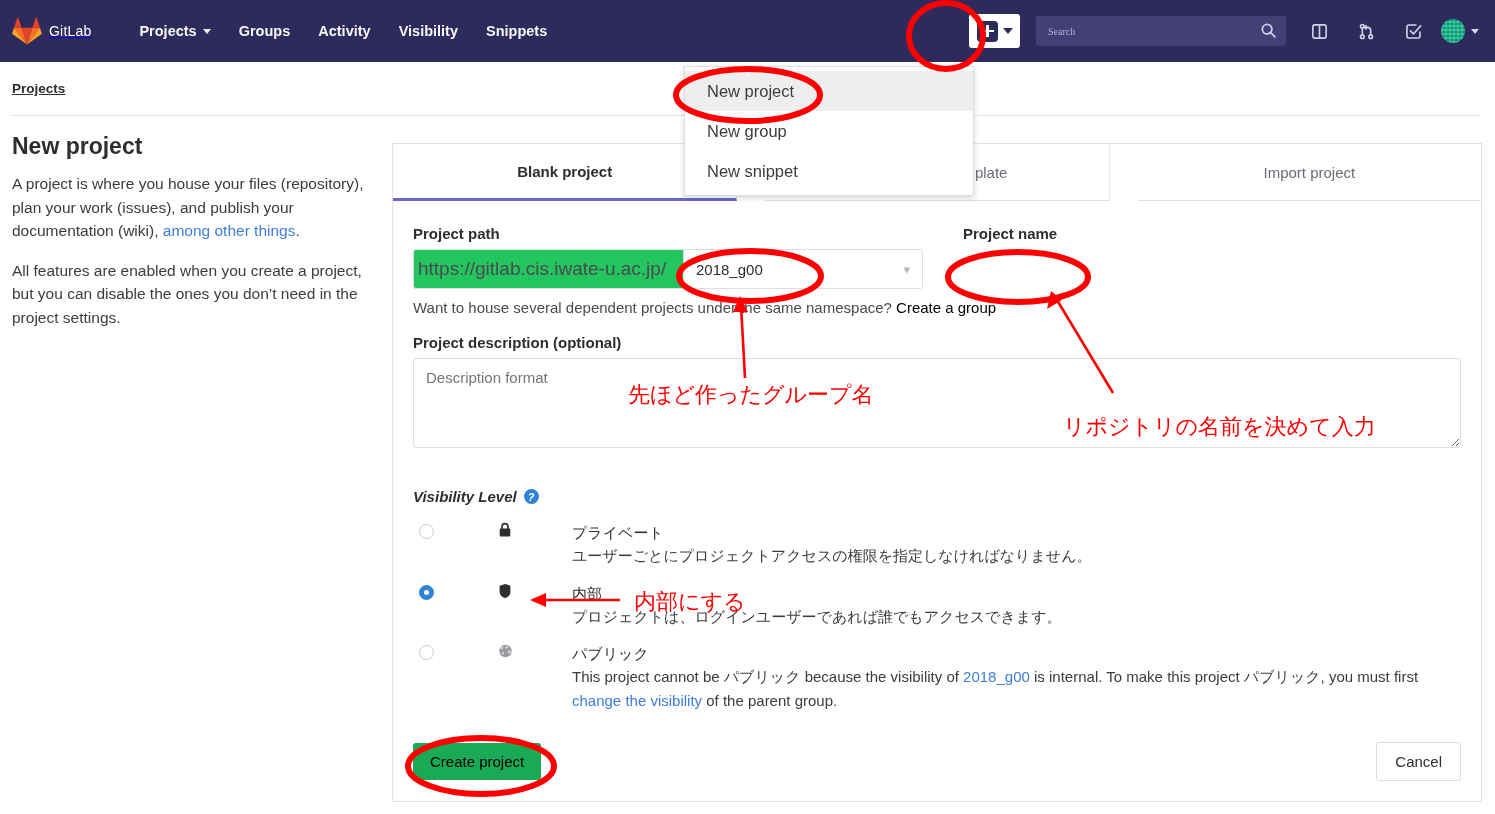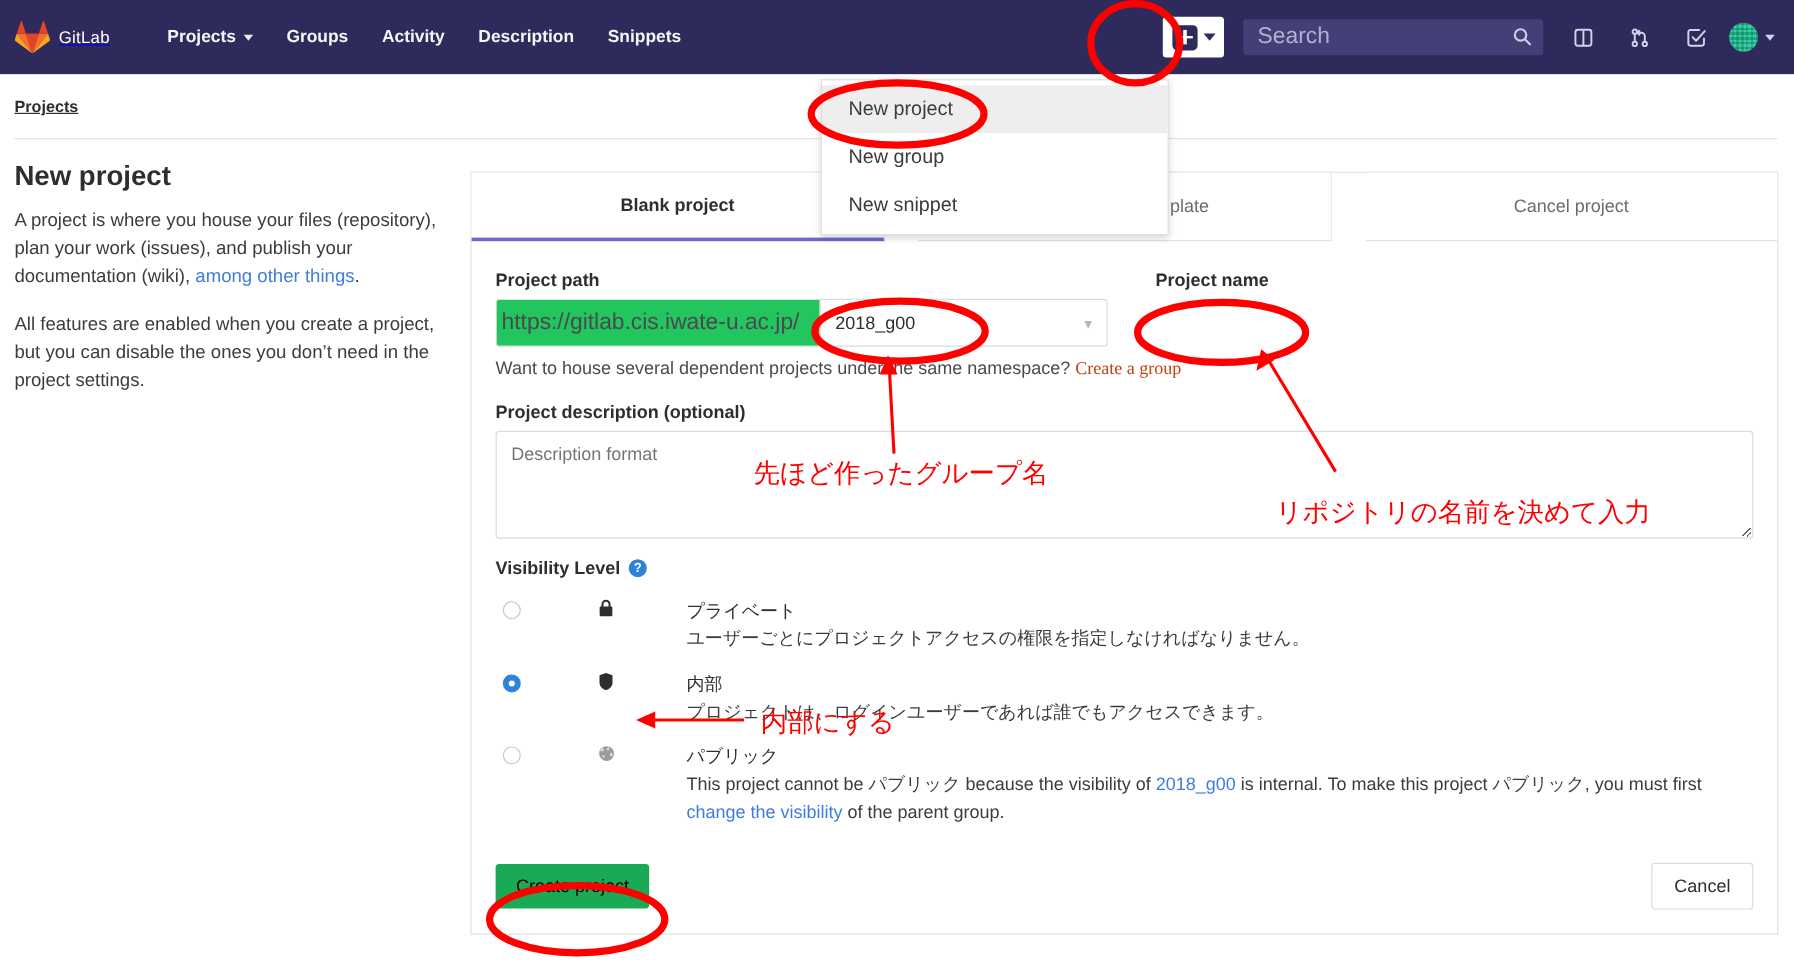--- a/index.html
+++ b/index.html
@@ -55,22 +55,22 @@
     width:0;height:0;border-left:5px solid transparent;border-right:5px solid transparent;
     border-top:6px solid #2e2a5b;
   }
 
   .search-box{
     margin-left:16px; width:250px; height:30px; background:#434078;
     border-radius:3px; display:flex; align-items:center; padding:0 10px;
     position:relative;
   }
   .search-box input{
-    background:transparent;border:0;outline:0;color:#d8d6ee;font-size:19px;
-    font-family:Liberation Sans, sans-serif; width:100%;
+    background:transparent;border:0;outline:0;color:#d8d6ee;font-size:10px;
+    font-family:Liberation Serif, serif; width:100%;
   }
   .search-box input::placeholder{ color:#b3b0d4; }
   .search-ico{ position:absolute; right:9px; top:6px; color:#cfccea; }
 
   .nav-icons{ display:flex; align-items:center; gap:0; margin-left:10px; }
   .nav-ico{
     width:47px;height:62px;display:flex;align-items:center;justify-content:center;
     color:#d4d2ea; cursor:pointer;
   }
   .avatar-wrap{ display:flex;align-items:center;gap:6px; padding-right:16px; padding-left:4px; cursor:pointer;}
@@ -139,29 +139,29 @@
   .sel-caret{ color:#b6b6bd; font-size:13px; }
 
   .name-col{ width:510px; }
   .name-input{
     width:100%; height:40px; border:1px solid #dcdce1; border-radius:3px;
     padding:0 12px; font-size:15px; color:#2e2e2e; outline:0;
     font-family:"Liberation Sans", sans-serif; background:#fff;
   }
 
   .hint{ font-size:15px; color:#4a4a4f; margin:10px 0 18px 0; }
-  .hint a{ color:#c2410c; text-decoration:none;font-family:Liberation Serif, serif; }
+  .hint a{ color:#000000; text-decoration:none; }
 
   .desc-area{
     width:100%; height:90px; border:1px solid #dcdce1; border-radius:3px;
     padding:10px 12px; font-size:15px; color:#14532d; outline:0; resize:vertical;
     font-family:"Liberation Sans", sans-serif; background:#fff;
   }
 
-  .vis-title{ font-size:15px;font-weight:bold;margin:11px 0 16px 0; display:flex;align-items:center;gap:7px;}
+  .vis-title{ font-size:15px;font-weight:bold;margin:36px 0 16px 0; display:flex;align-items:center;gap:7px;font-style:italic;}
   .q-ico{
     width:15px;height:15px;border-radius:50%;background:#2f83d6;color:#fff;
     font-size:11px;font-weight:bold;display:flex;align-items:center;justify-content:center;
   }
   .vis-opt{ display:flex; align-items:flex-start; margin-bottom:14px;gap:48px; }
   .radio{
     width:15px;height:15px;border-radius:50%;border:1.6px solid #c9c9cf;background:#fff;
     margin:3px 14px 0 6px; flex:none; position:relative; cursor:pointer;
   }
   .radio.on{ border-color:#2f83d6; background:#2f83d6; }
@@ -233,21 +233,21 @@
       <span>Projects</span>
       <i class="caret"></i>
     </a>
     <a class="nav-link" href="#">
       <span>Groups</span>
     </a>
     <a class="nav-link" href="#">
       <span>Activity</span>
     </a>
     <a class="nav-link" href="#">
-      <span>Description</span>
+      <span>Visibility</span>
     </a>
     <a class="nav-link" href="#">
       <span>Snippets</span>
     </a>
   </div>
 
   <div class="nav-right">
     <div class="plus-btn">
       <span class="plus-sq"></span>
       <i class="plus-caret"></i>
@@ -304,21 +304,21 @@
   <p>
     <span>A project is where you house your files (repository), plan your work (issues), and publish your documentation (wiki), </span><a href="#">among other things</a><span>.</span>
   </p>
   <p>All features are enabled when you create a project, but you can disable the ones you don’t need in the project settings.</p>
 </div>
 
 <div class="panel">
   <div class="tabs">
     <div class="tab active">Blank project</div>
     <div class="tab">Create from template</div>
-    <div class="tab">Cancel project</div>
+    <div class="tab">Import project</div>
   </div>
 
   <div class="form-body">
     <div class="row">
       <div>
         <label class="fld-label">Project path</label>
         <div class="path-group">
           <div class="path-prefix">https://gitlab.cis.iwate-u.ac.jp/</div>
           <div class="ns-select">
             <span>2018_g00</span>

